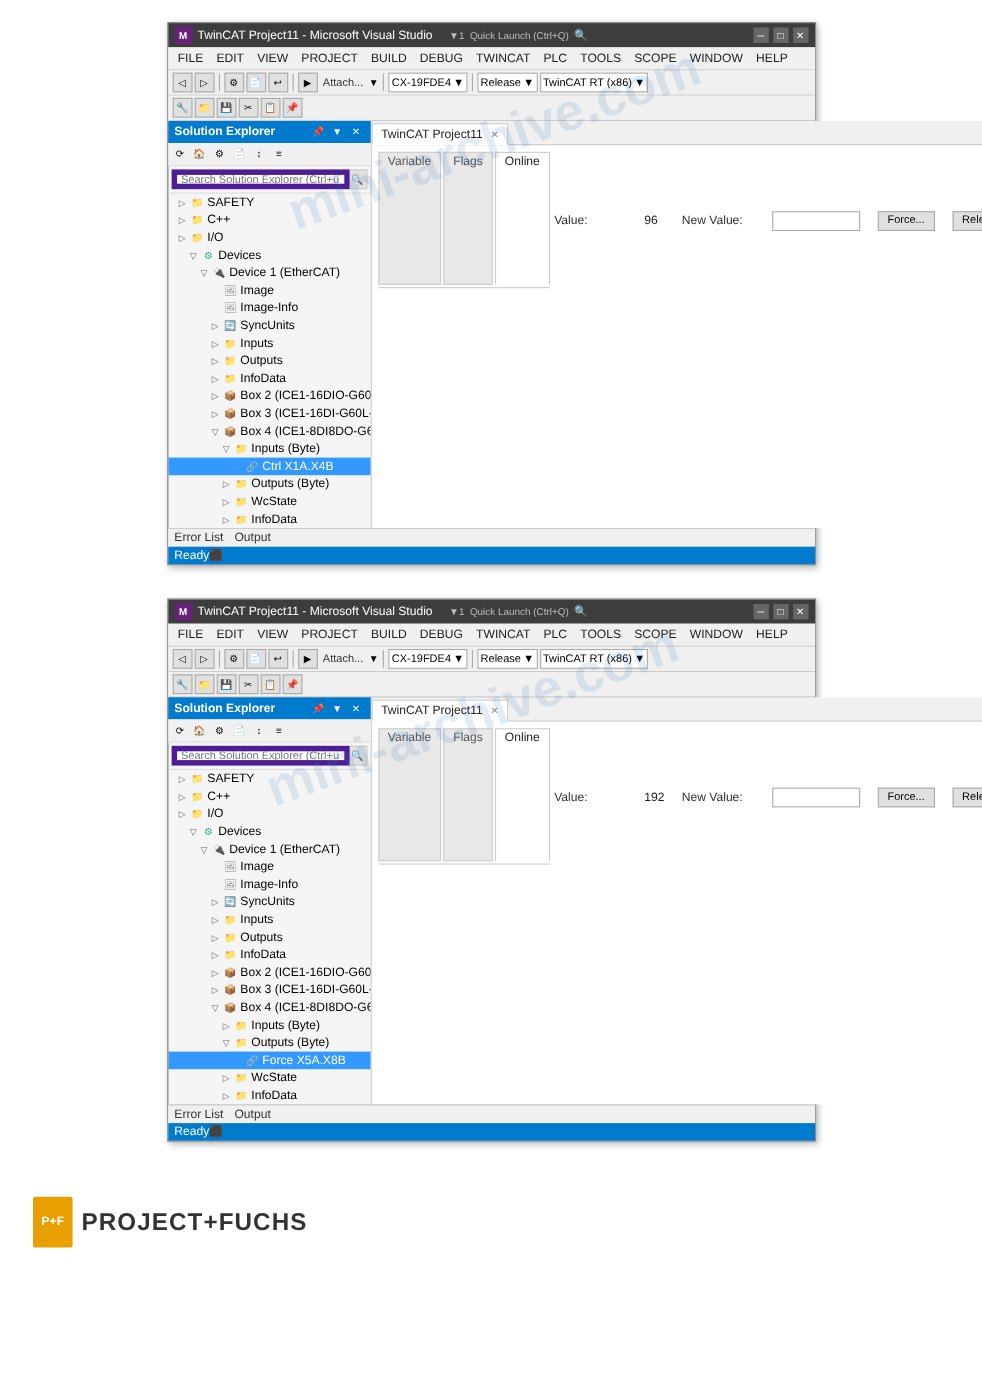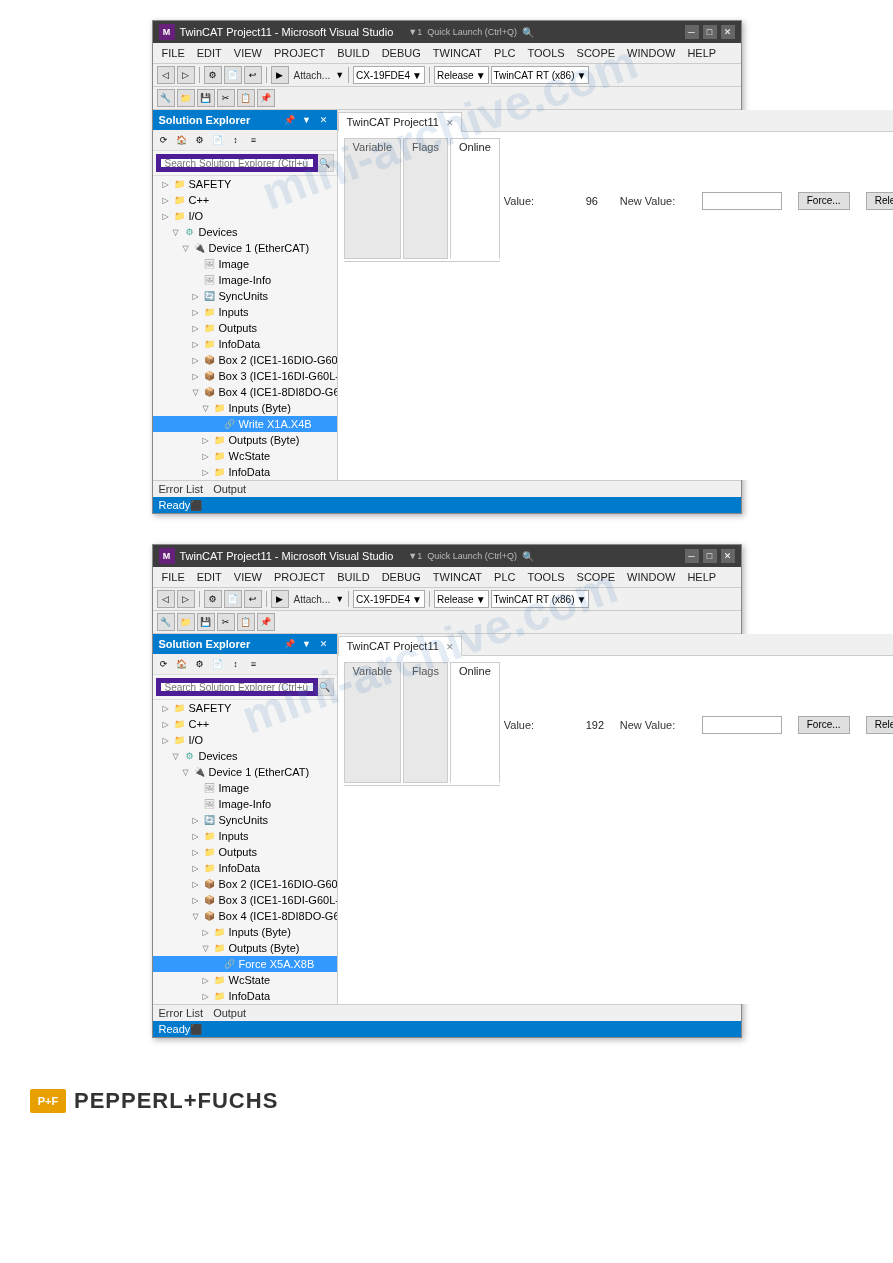--- a/index.html
+++ b/index.html
@@ -400,21 +400,21 @@
 
     
     .pf-logo-section {
       width: 100%;
       padding: 20px 30px;
       display: flex;
       align-items: center;
       gap: 8px;
     }
     .pf-logo-icon {
-      width: 36px; height: 24px;
+      width: 36px; height: 46px;
       background: #e8a000;
       display: flex; align-items: center; justify-content: center;
       color: #fff;
       font-size: 16px;
       font-weight: bold;
       border-radius: 2px;
       flex-shrink: 0;
     }
     .pf-logo-text {
       font-size: 22px;
@@ -664,21 +664,21 @@
             </div>
             <div class="tree-item selected">
               <span class="tree-indent"></span>
                 <span class="tree-indent"></span>
                 <span class="tree-indent"></span>
                 <span class="tree-indent"></span>
                 <span class="tree-indent"></span>
                 <span class="tree-indent"></span>
               <span class="tree-arrow">&nbsp;</span>
               <span class="tree-icon" style="color:#e07820;">🔗</span>
-              <span>Write X1A.X4B</span>
+              <span>Ctrl X1A.X4B</span>
             </div>
             <div class="tree-item">
               <span class="tree-indent"></span>
                 <span class="tree-indent"></span>
                 <span class="tree-indent"></span>
                 <span class="tree-indent"></span>
                 <span class="tree-indent"></span>
               <span class="tree-arrow">▷</span>
               <span class="tree-icon icon-folder" style="color:#c44;">📁</span>
               <span>Outputs (Byte)</span>
@@ -1105,16 +1105,16 @@
         <span style="font-size:10px;">⬛</span>
       </div>
 
     </div>
   </div>
 
   <div class="pf-logo-section">
     <div class="pf-logo-icon">
       <span style="font-size:11px; font-weight:bold;">P+F</span>
     </div>
-    <span class="pf-logo-text">PEPPERL+FUCHS</span>
+    <span class="pf-logo-text">PROJECT+FUCHS</span>
   </div>
 
 </div>
 
 </body></html>

